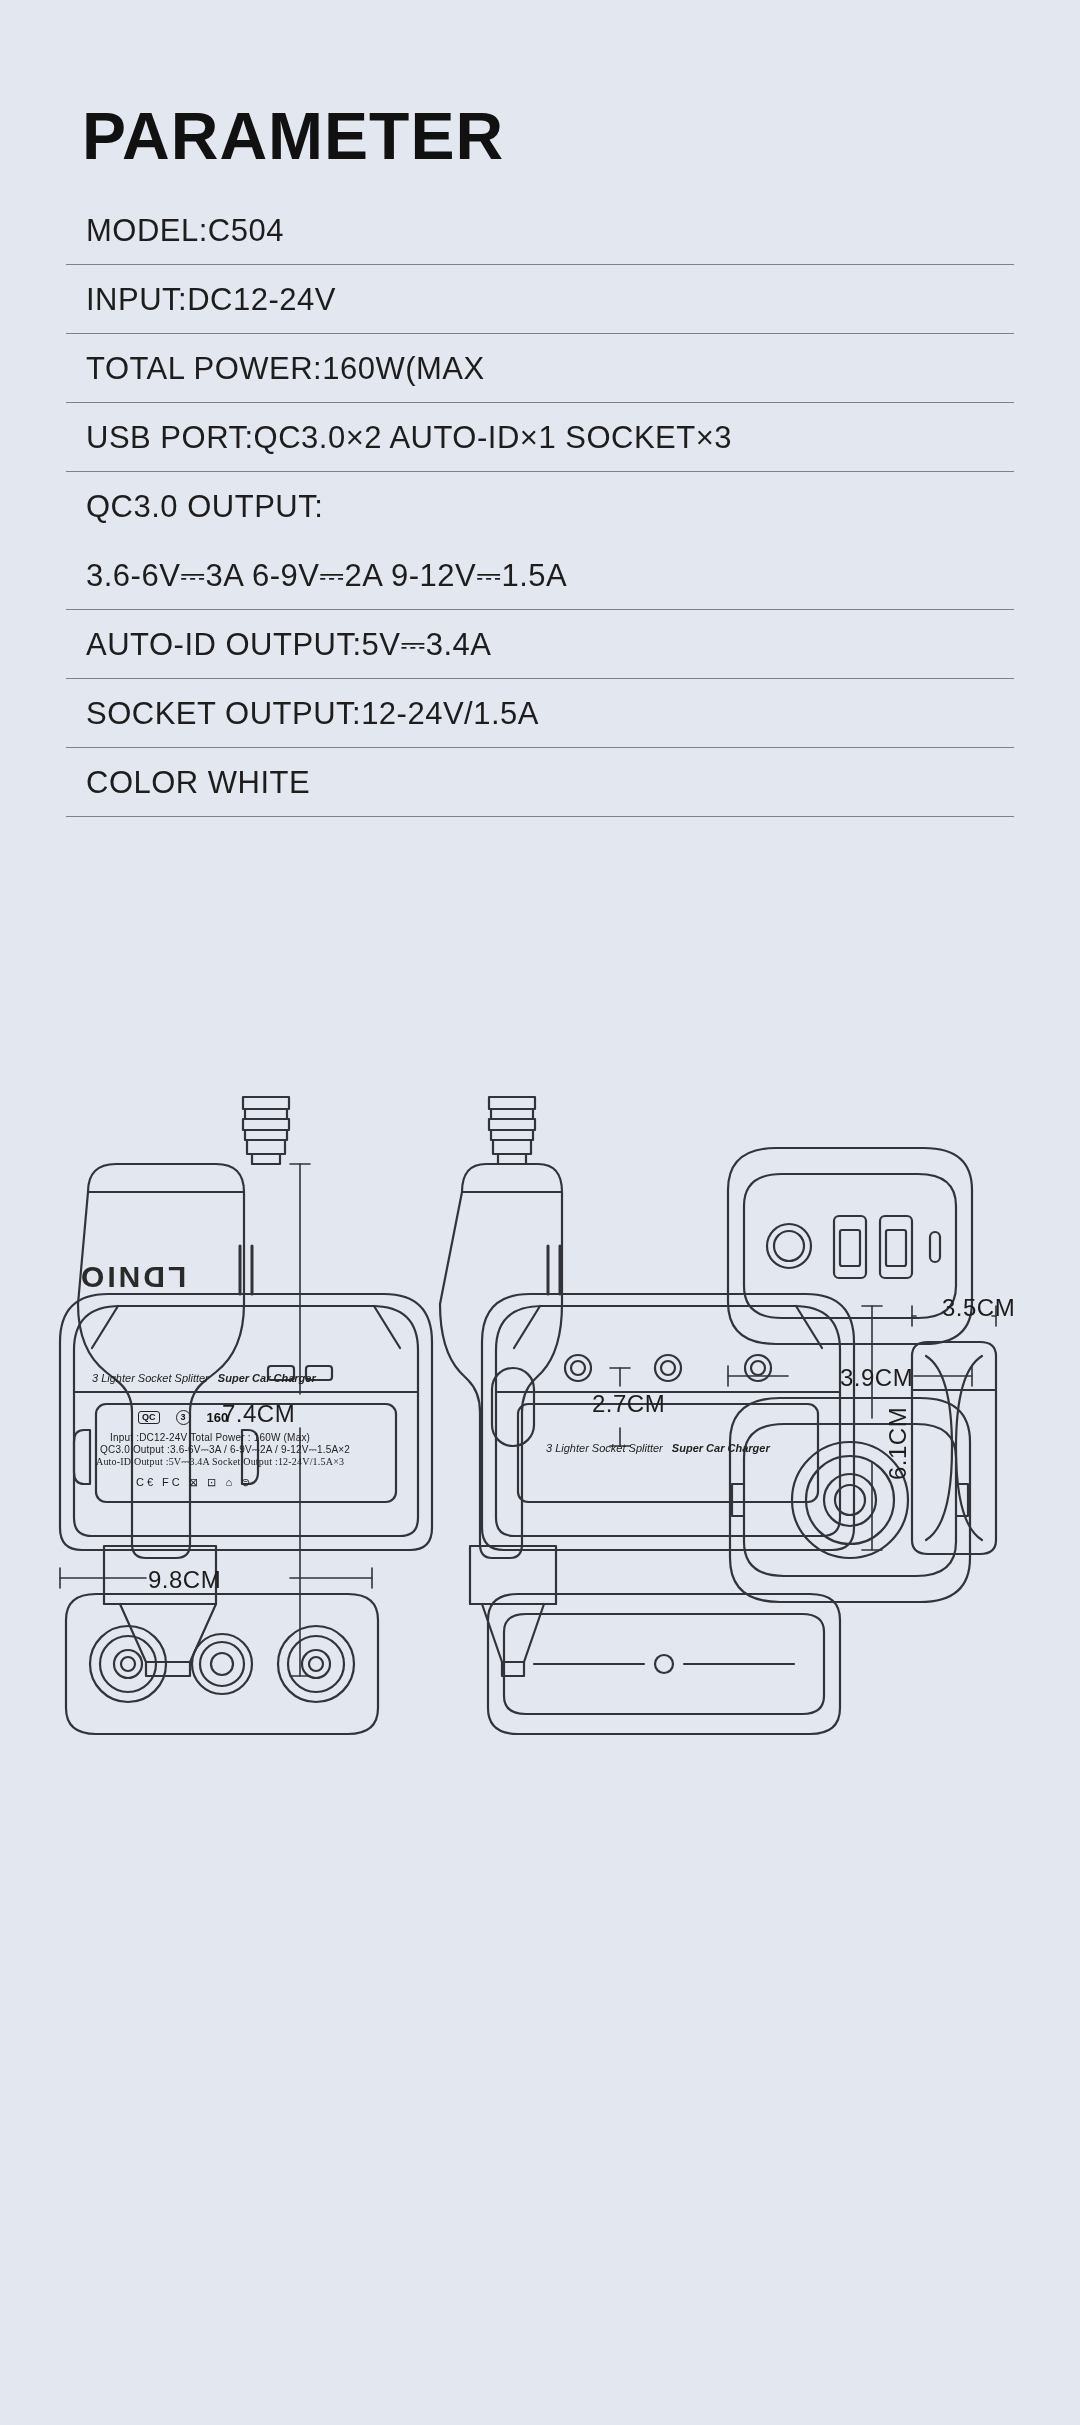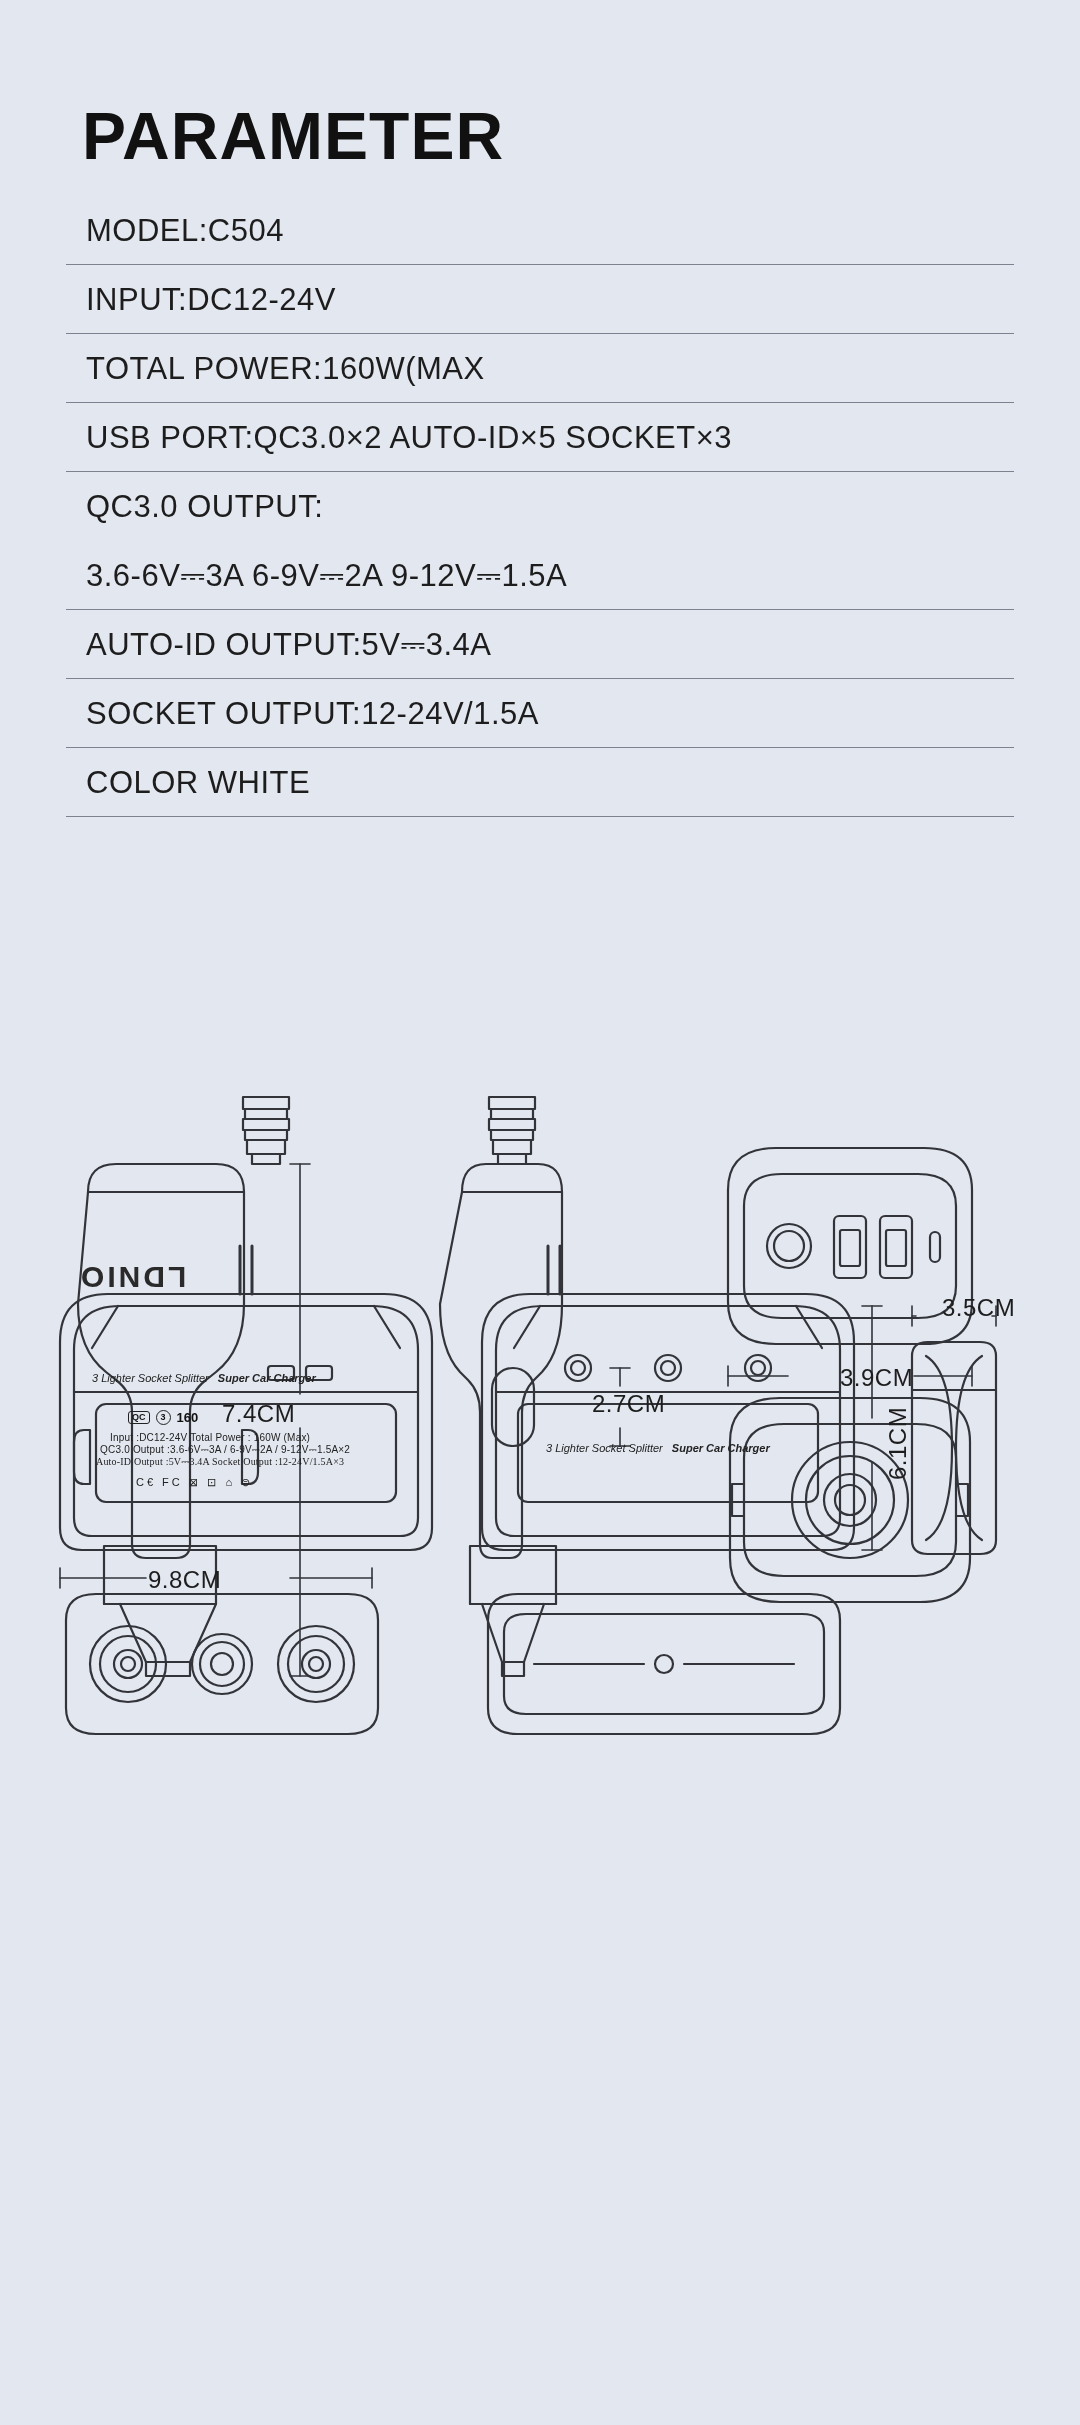--- a/index.html
+++ b/index.html
@@ -109,20 +109,21 @@
     gap: 6px;
   }
   .badge {
     border: 1px solid #222;
     border-radius: 3px;
     font-size: 9px;
     font-weight: bold;
     padding: 1px 3px;
     line-height: 1;
     color: #111;
+    margin-left: 10px;
   }
   .badge.circle {
     border-radius: 50%;
     width: 13px;
     height: 13px;
     display: flex;
     align-items: center;
     justify-content: center;
     padding: 0;
   }
@@ -145,21 +146,21 @@
   </div>
   <div class="spec-row">
     <div class="spec-text">INPUT:DC12-24V</div>
     <div class="rule"></div>
   </div>
   <div class="spec-row">
     <div class="spec-text">TOTAL POWER:160W(MAX</div>
     <div class="rule"></div>
   </div>
   <div class="spec-row">
-    <div class="spec-text">USB PORT:QC3.0×2  AUTO-ID×5  SOCKET×3</div>
+    <div class="spec-text">USB PORT:QC3.0×2  AUTO-ID×1  SOCKET×3</div>
     <div class="rule"></div>
   </div>
   <div class="spec-row">
     <div class="spec-text">QC3.0 OUTPUT:</div>
   </div>
   <div class="spec-row">
     <div class="spec-text">3.6-6V⎓3A  6-9V⎓2A  9-12V⎓1.5A</div>
     <div class="rule"></div>
   </div>
   <div class="spec-row">

